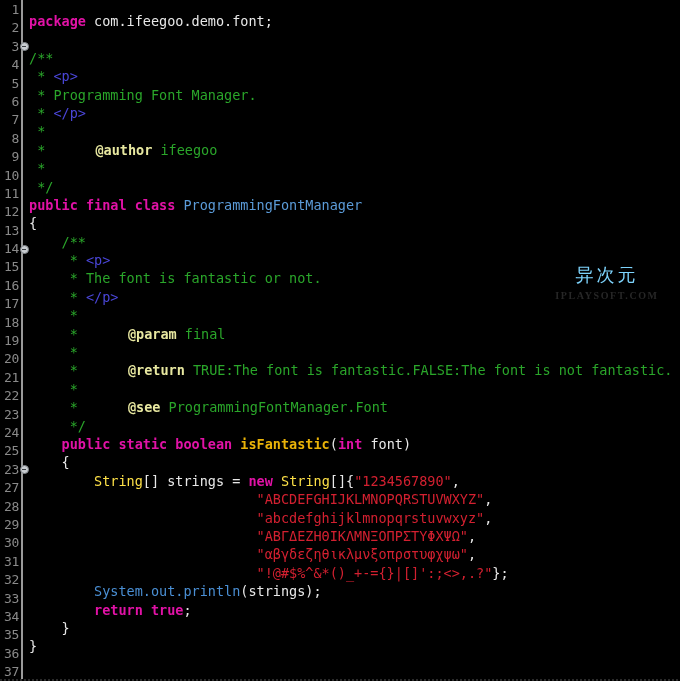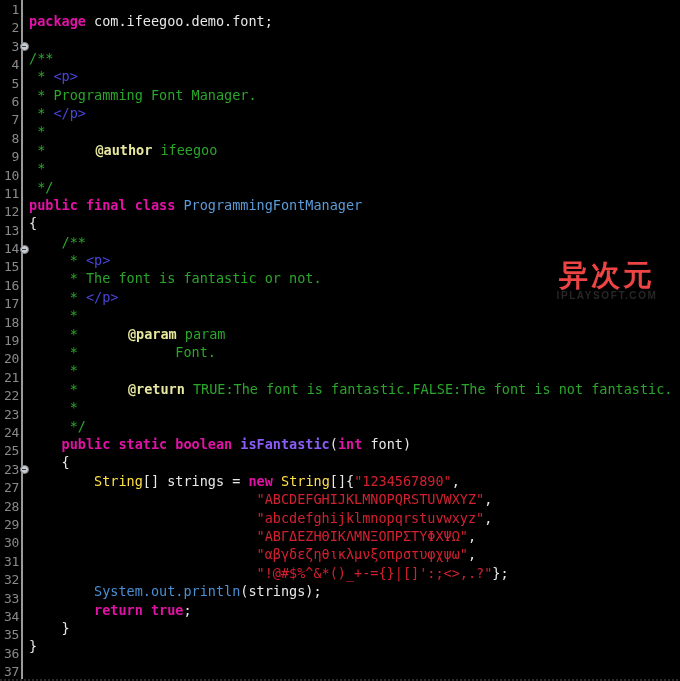--- a/index.html
+++ b/index.html
@@ -85,46 +85,46 @@
     white-space: pre;
     color: #e8e8e8;
     font-family: "DejaVu Sans Mono", monospace;
     letter-spacing: 0px;
   }
   
   .kw      { color: #e112a6; font-weight: bold; }
   .plain   { color: #e8e8e8; }
   .type    { color: #fde047; }
   .clsname { color: #5b9bd8; }
-  .method  { color: #8b5cf6; font-weight: bold; }
+  .method  { color: #eab308; font-weight: bold; }
   .cmt     { color: #2aa62a; }
   .jdtag   { color: #e8e8a0; font-weight: bold; margin-left: 42px; }
   .jdhtml  { color: #4a46d8; }
   .str     { color: #d32030; }
   .callref { color: #4a8fd4; }
   
   #watermark {
     position: absolute;
     right: 11px;
     top: 262px;
     width: 124px;
     text-align: center;
     opacity: 1;
     pointer-events: none;
   }
   #wm-cn {
     font-family: "DejaVu Sans", sans-serif;
-    font-size: 29px;
-    font-weight: bold;
-    color: #ef4444;
+    font-size: 18px;
+    font-weight: normal;
+    color: #7dd3fc;
     letter-spacing: 3px;
     line-height: 26px;
   }
   #wm-en {
-    font-family: Liberation Sans, sans-serif;
+    font-family: Liberation Serif, serif;
     font-size: 10px;
     font-weight: bold;
     color: #272727;
     letter-spacing: 1.6px;
     line-height: 13px;
     margin-top: 1px;
   }
   #bottom-edge {
     position: absolute;
     left: 0;
@@ -210,30 +210,30 @@
     <div class="line"><span class="cmt">    /**</span></div>
 
     <div class="line"><span class="cmt">     * </span><span class="jdhtml">&lt;p&gt;</span></div>
 
     <div class="line"><span class="cmt">     * The font is fantastic or not.</span></div>
 
     <div class="line"><span class="cmt">     * </span><span class="jdhtml">&lt;/p&gt;</span></div>
 
     <div class="line"><span class="cmt">     *</span></div>
 
-    <div class="line"><span class="cmt">     * </span><span class="jdtag">@param</span><span class="cmt"> param</span></div>
-
-    <div class="line"><span class="cmt">     *            Font.</span></div>
+    <div class="line"><span class="cmt">     * </span><span class="jdtag">@param</span><span class="cmt"> final</span></div>
+
 
     <div class="line"><span class="cmt">     *</span></div>
 
     <div class="line"><span class="cmt">     * </span><span class="jdtag">@return</span><span class="cmt"> TRUE:The font is fantastic.FALSE:The font is not fantastic.</span></div>
 
     <div class="line"><span class="cmt">     *</span></div>
 
+    <div class="line"><span class="cmt">     * </span><span class="jdtag">@see</span><span class="cmt"> ProgrammingFontManager.Font</span></div>
 
     <div class="line"><span class="cmt">     */</span></div>
 
     <div class="line"><span class="plain">    </span><span class="kw">public static boolean</span><span class="plain"> </span><span class="method">isFantastic</span><span class="plain">(</span><span class="kw">int</span><span class="plain"> font)</span></div>
 
     <div class="line"><span class="plain">    {</span></div>
 
     <div class="line"><span class="plain">        </span><span class="type">String</span><span class="plain">[] strings = </span><span class="kw">new</span><span class="type"> String</span><span class="plain">[]{</span><span class="str">"1234567890"</span><span class="plain">,</span></div>
 
     <div class="line"><span class="plain">                            </span><span class="str">"ABCDEFGHIJKLMNOPQRSTUVWXYZ"</span><span class="plain">,</span></div>

